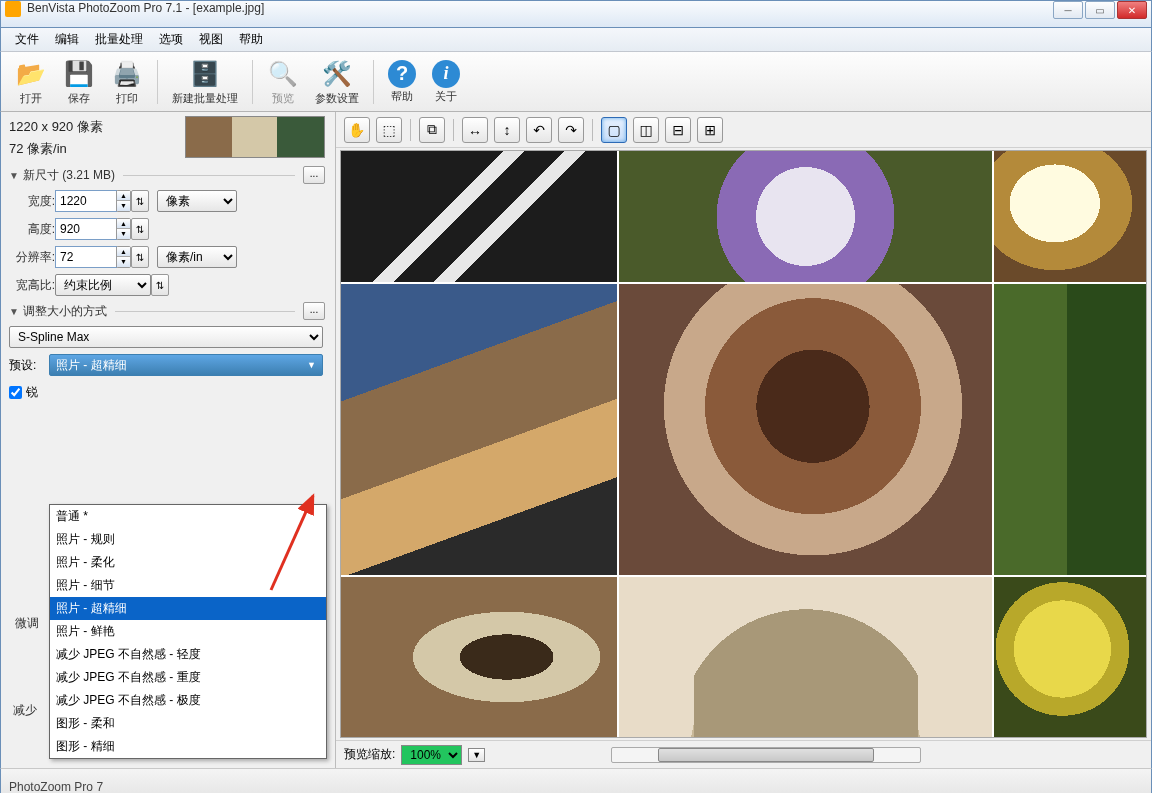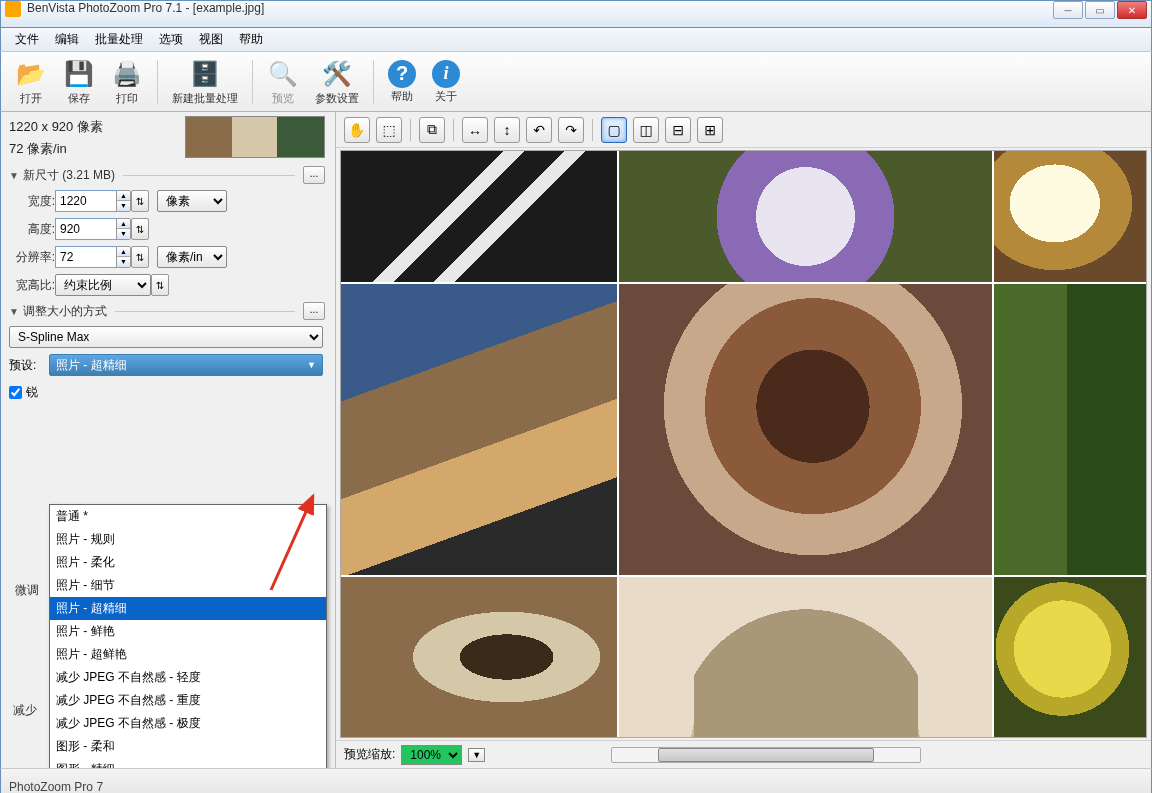--- a/index.html
+++ b/index.html
@@ -43,21 +43,21 @@
 .section-hdr .ellip-btn { width:22px; height:18px; border:1px solid #999; background:linear-gradient(#fff,#e4e4e4); font-size:10px; text-align:center; line-height:14px; border-radius:2px; margin-right:10px;}
 
 .form-row { display:flex; align-items:center; margin-top:6px; }
 .form-row label { width:46px; font-size:12px; color:#333; text-align:right; }
 .num-input { width:62px; height:22px; border:1px solid #7a9ec7; background:#fff; padding: 7px 4px; font-size:12px; }
 .spin { display:flex; flex-direction:column; border:1px solid #999; border-radius:2px; height:22px; margin-left:-1px;}
 .spin div { width:13px; height:10px; background:linear-gradient(#fff,#d8e4f3); font-size:7px; text-align:center; line-height:10px; border-bottom:1px solid #aaa;}
 .spin div:last-child{border-bottom:none;}
 .link-btn { width:18px; height:22px; border:1px solid #999; background:linear-gradient(#fff,#e4e4e4); display:flex; align-items:center; justify-content:center; font-size:10px; border-radius:2px;}
 .unit-sel { height:22px; border:1px solid #888; background:linear-gradient(#fff,#e6e6e6); font-size:12px; padding:0 4px; border-radius:2px;}
-.unit-sel.wide{width:70px;}
+.unit-sel.wide{width:80px;}
 
 .method-sel { width: 314px; height:22px; border:1px solid #888; background:linear-gradient(#fff,#e9e9e9); font-size:12px; padding: 2px 4px; border-radius:2px; margin-top:6px;}
 .preset-row { display:flex; align-items:center; margin-top:6px; }
 .preset-row > label { width:40px; font-size:12px;}
 .preset-sel { width:274px; height:22px; border:1px solid #3c7fb1; background:linear-gradient(#5ea6e4,#3c7fb1); color:#fff; font-size:12px; padding:2px 6px; border-radius:2px; display:flex; justify-content:space-between; align-items:center;}
 .preset-sel .arrow { font-size:9px;}
 
 
 .dropdown { position:absolute; left:48px; top:392px; width:278px; background:#fff; border:1px solid #666; max-height:340px; overflow-y:auto; z-index:100; box-shadow: 2px 2px 4px rgba(0,0,0,.3);}
 .dropdown .ditem { padding:3px 6px; font-size:12px; cursor:default; white-space:nowrap; }
@@ -237,33 +237,32 @@
         <span class="arrow">▼</span>
       </div>
     </div>
 
     
     <div class="hidden-row">
       <input type="checkbox" checked="" style="">
       <span>锐</span>
     </div>
 
-    <span class="side-label" style="top:470px;left:14px;">微调</span>
+    <span class="side-label" style="top:503px;left:14px;">微调</span>
     <span class="side-label" style="top:590px;left:12px;font-family:Liberation Serif, serif;">减少</span>
     
 
     
     <div class="dropdown" id="preset-dropdown">
         <div class="ditem">普通 *</div>
         <div class="ditem">照片 - 规则</div>
         <div class="ditem">照片 - 柔化</div>
         <div class="ditem">照片 - 细节</div>
         <div class="ditem selected">照片 - 超精细</div>
         <div class="ditem">照片 - 鲜艳</div>
-        <div class="ditem">照片 - 超鲜艳</div>
         <div class="ditem">减少 JPEG 不自然感 - 轻度</div>
         <div class="ditem">减少 JPEG 不自然感 - 重度</div>
         <div class="ditem">减少 JPEG 不自然感 - 极度</div>
         <div class="ditem">图形 - 柔和</div>
         <div class="ditem">图形 - 精细</div>
       </div>
 
     
     <div class="red-arrow">
       <svg width="70" height="110">

